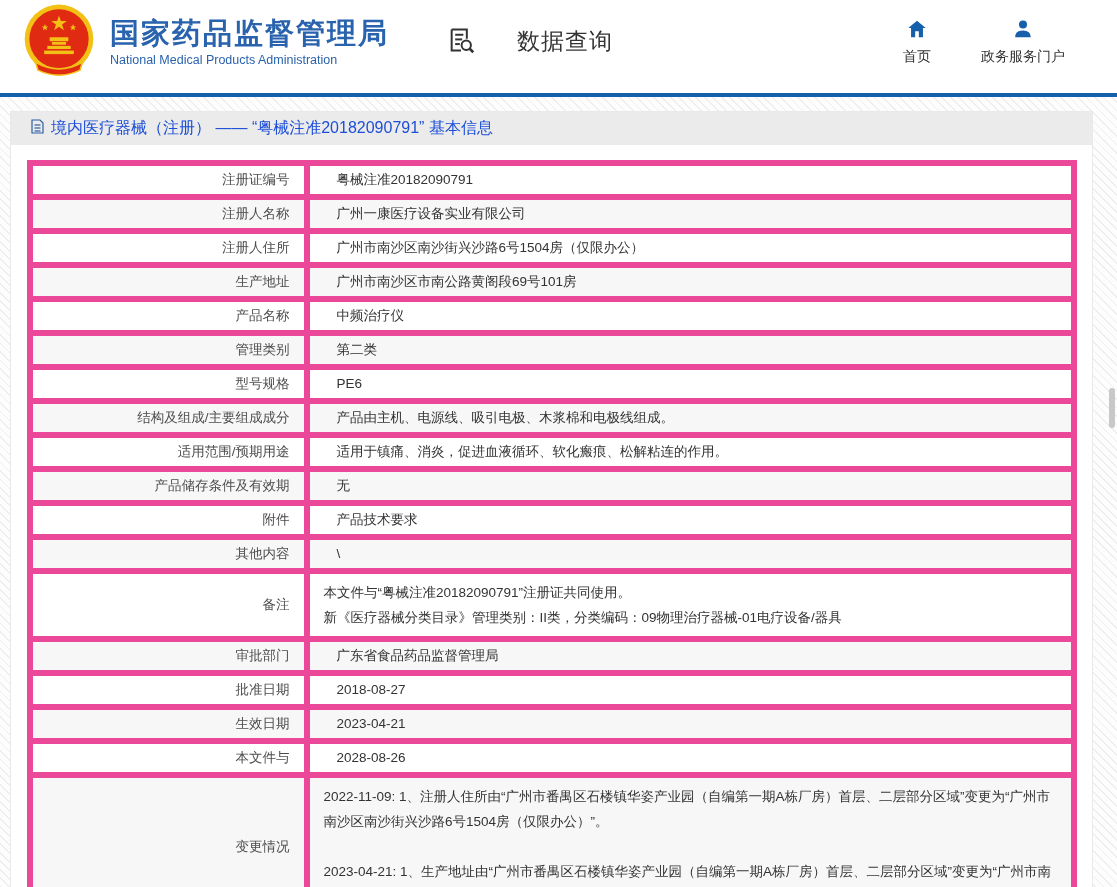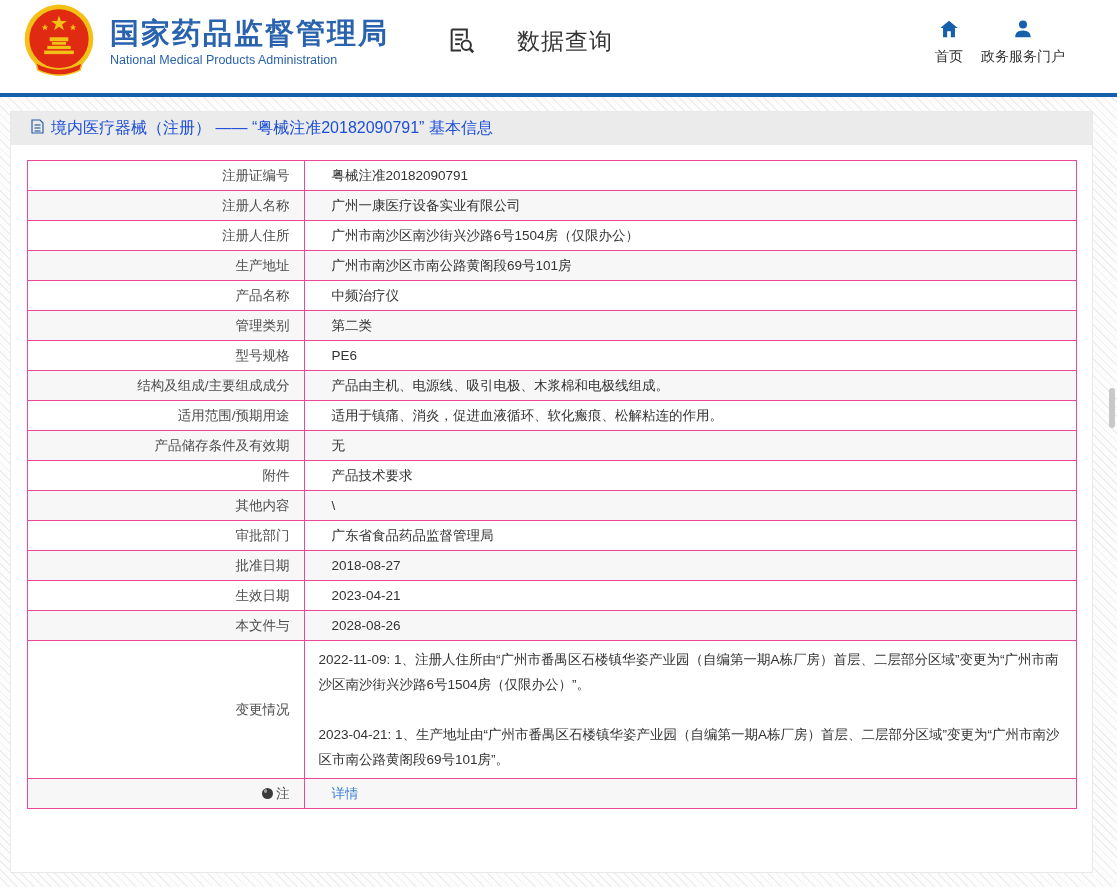--- a/index.html
+++ b/index.html
@@ -14,38 +14,38 @@
   .header {
     height:93px; background:#fff; display:flex; align-items:center;
     padding:0 0 10px 20px; position:relative;
   }
   .logo { width:78px; height:78px; flex:0 0 auto; cursor:pointer; }
   .brand { margin-left:12px; }
   .brand-title { font-size:29px; font-weight:bold; color:#2a63ad; letter-spacing:2px; line-height:34px; }
   .brand-sub { font-size:12.5px; color:#2a63ad; margin-top:3px; }
   .dq { display:flex; align-items:center; margin-left:58px; gap:4px; cursor:pointer; }
   .dq-label { font-size:23px; color:#333; font-weight:500; letter-spacing:1px;margin-left:38px; }
-  .hnav { margin-left:auto; margin-right:52px; display:flex; gap:18px; }
+  .hnav { margin-left:auto; margin-right:52px; display:flex; gap:50px; }
   .hnav-item { display:flex; flex-direction:column; align-items:center; gap:4px; cursor:pointer; }
   .hnav-label { font-size:14px; color:#333; white-space:nowrap; }
   .blue-bar { height:4px; background:#1660ab; }
   
   .container {
     margin:14px 0 0 10px; width:1083px; background:#fff;
     border:1px solid #e9e9e9; padding-bottom:5px; min-height:762px;
   }
   .breadcrumb {
     height:33px; background:#ebebeb; display:flex; align-items:center;
     padding-left:20px; gap:7px;
   }
   .breadcrumb-text { font-size:16px; color:#1d4ed8; }
   
   table.info { width:1050px; margin:15px auto 0 auto; border-collapse:collapse; }
   table.info th, table.info td {
-    border:1px solid #ec4899; font-size:13.5px; vertical-align:middle;
+    border:6px solid #ec4899; font-size:13.5px; vertical-align:middle;
   }
   table.info th {
     width:277px; text-align:right; font-weight:400; color:#4d4d4d;
     padding:4px 14px; height:30px;
   }
   table.info td { color:#333; text-align:left; padding:4px 27px; line-height:20px; }
   table.info tbody tr:nth-child(even) { background:#f7f7f7; }
   .vline { line-height:25px; }
   a.detail-link { color:#3e83d6; text-decoration:none; font-size:13.5px; }
   .bulb {
@@ -173,20 +173,27 @@
         </tr>
         <tr>
           <th>附件</th>
           <td>产品技术要求</td>
         </tr>
         <tr>
           <th>其他内容</th>
           <td>\</td>
         </tr>
         <tr>
+          <th>备注</th>
+          <td style="padding: 6px 14px;">
+            <div class="vline">本文件与“粤械注准20182090791”注册证共同使用。</div>
+            <div class="vline">新《医疗器械分类目录》管理类别：II类，分类编码：09物理治疗器械-01电疗设备/器具</div>
+          </td>
+        </tr>
+        <tr>
           <th>审批部门</th>
           <td>广东省食品药品监督管理局</td>
         </tr>
         <tr>
           <th>批准日期</th>
           <td>2018-08-27</td>
         </tr>
         <tr>
           <th>生效日期</th>
           <td>2023-04-21</td>

